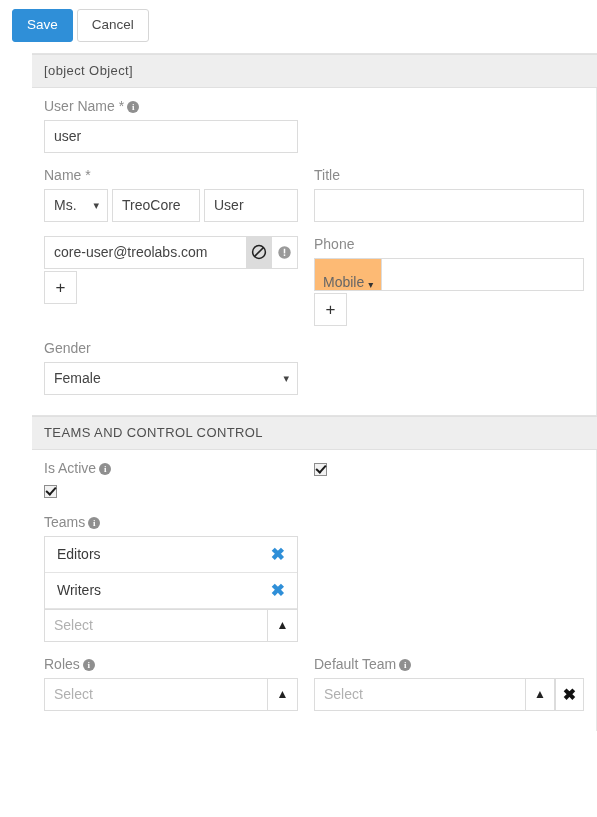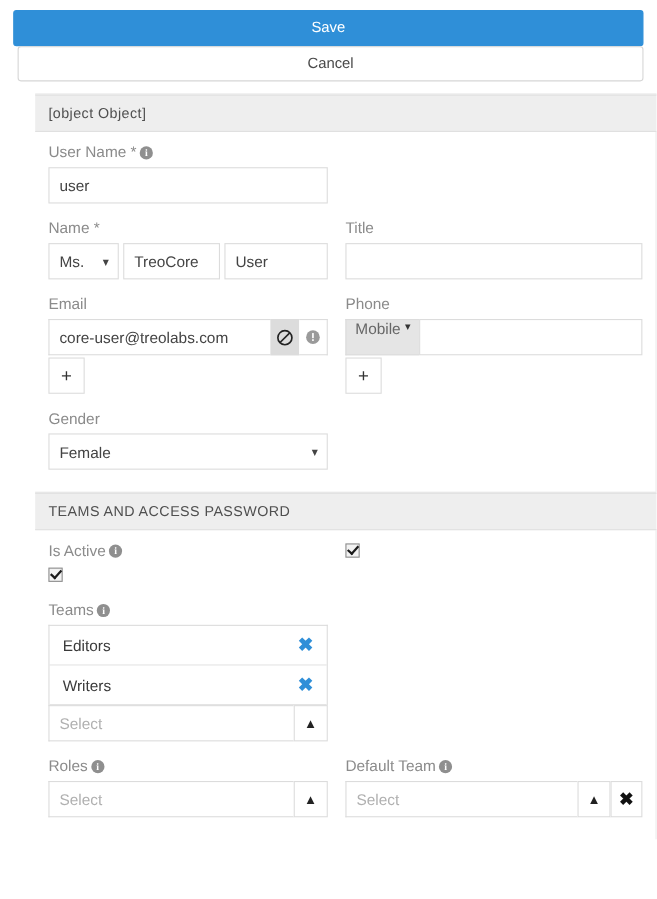--- a/index.html
+++ b/index.html
@@ -19,21 +19,21 @@
     font-size: 27px;
     line-height: 34px;
     font-weight: 300;
     white-space: nowrap;
   }
   .breadcrumb .crumb-link { color: #8a8a8a; }
   .breadcrumb .crumb-sep { color: #a7a7a7; font-size: 20px; padding: 0 4px; position: relative; top: -2px;}
   .breadcrumb .crumb-current { color: #2b2b2b; }
 
   
-  .btn-row { padding: 9px 12px 11px 12px; display: flex; gap: 0; flex-direction: column; }
+  .btn-row { padding: 9px 12px 11px 12px; display: flex; gap: 0; }
   .btn {
     font-family: "Liberation Sans", sans-serif;
     font-size: 13.5px;
     line-height: 1;
     padding: 8px 14px 9px 14px;
     border: 1px solid transparent;
     border-radius: 3px;
     cursor: pointer;
     background: #fff;
   }
@@ -131,22 +131,22 @@
     display: flex; align-items: center; justify-content: center;
     font-size: 17px; color: #333; cursor: pointer; line-height: 1;
     font-family: "Liberation Sans", sans-serif;
   }
 
   
   .phone-group { display: flex; }
   .phone-type {
     width: 79px; height: 33px;
     border: 1px solid #dcdcdc; border-right: none;
-    background: #e5e5e5;
-    display: flex; align-items: flex-start; gap: 4px;
+    background: #fdba74;
+    display: flex; align-items: flex-end; gap: 4px;
     padding: 0 8px; font-size: 14px; color: #666; cursor: pointer;
   }
   .phone-type .chev { font-size: 10px; color: #333; }
   .phone-group .inp { border-left: 1px solid #dcdcdc; }
 
   
   .cbx {
     width: 13px; height: 13px;
     border: 1px solid #8d8d8d;
     background: #f2f2f2;
@@ -243,21 +243,20 @@
           <div class="field">
             <span class="flabel">Title</span>
             <input class="inp" value="" style="">
           </div>
         </div>
       </div>
 
       <div class="row">
         <div class="col">
           <div class="field">
-            <span class="flabel">Email</span>
             <div class="ig">
               <input class="inp" value="core-user@treolabs.com" style="">
               <button class="ig-btn active">
                 <svg class="icn" width="16" height="16" viewBox="0 0 16 16" aria-hidden="true">
                   <circle cx="8" cy="8" r="6.4" fill="none" stroke="#222" stroke-width="1.5"></circle>
                   <line x1="3.6" y1="12.4" x2="12.4" y2="3.6" stroke="#222" stroke-width="1.5"></line>
                 </svg>
               </button>
               <span class="ig-btn plain">
                 <svg class="icn" width="15" height="15" viewBox="0 0 16 16" aria-hidden="true">
@@ -297,21 +296,21 @@
             </div>
           </div>
         </div>
         <div class="col"></div>
       </div>
 
     </div>
   </div>
 
   <div class="panel">
-    <div class="panel-head">TEAMS AND ACCESS PASSWORD</div>
+    <div class="panel-head">TEAMS AND CONTROL CONTROL</div>
     <div class="panel-body">
 
       <div class="row">
         <div class="col">
           <div class="field">
             <span class="flabel"><span>Is Active</span><span class="info-ic">i</span></span>
             <span class="cbx checked"></span>
           </div>
         </div>
         <div class="col">

